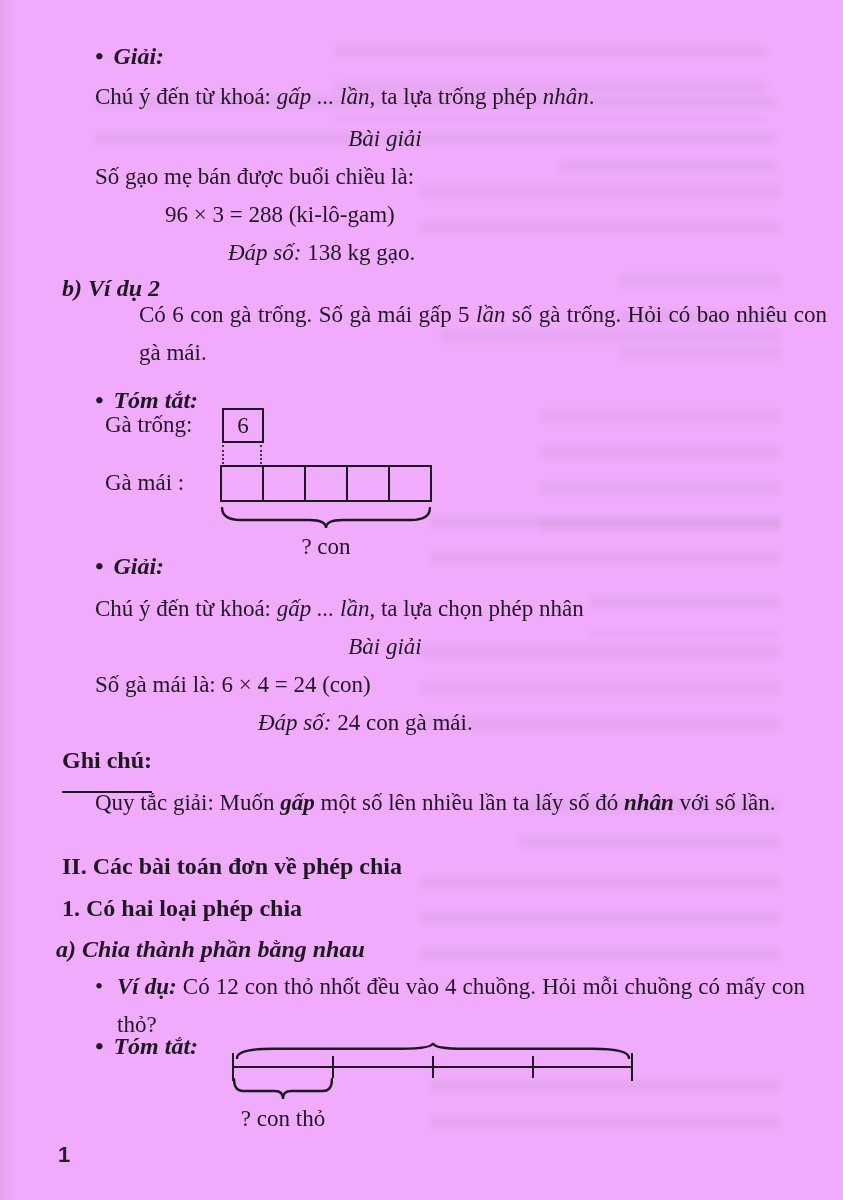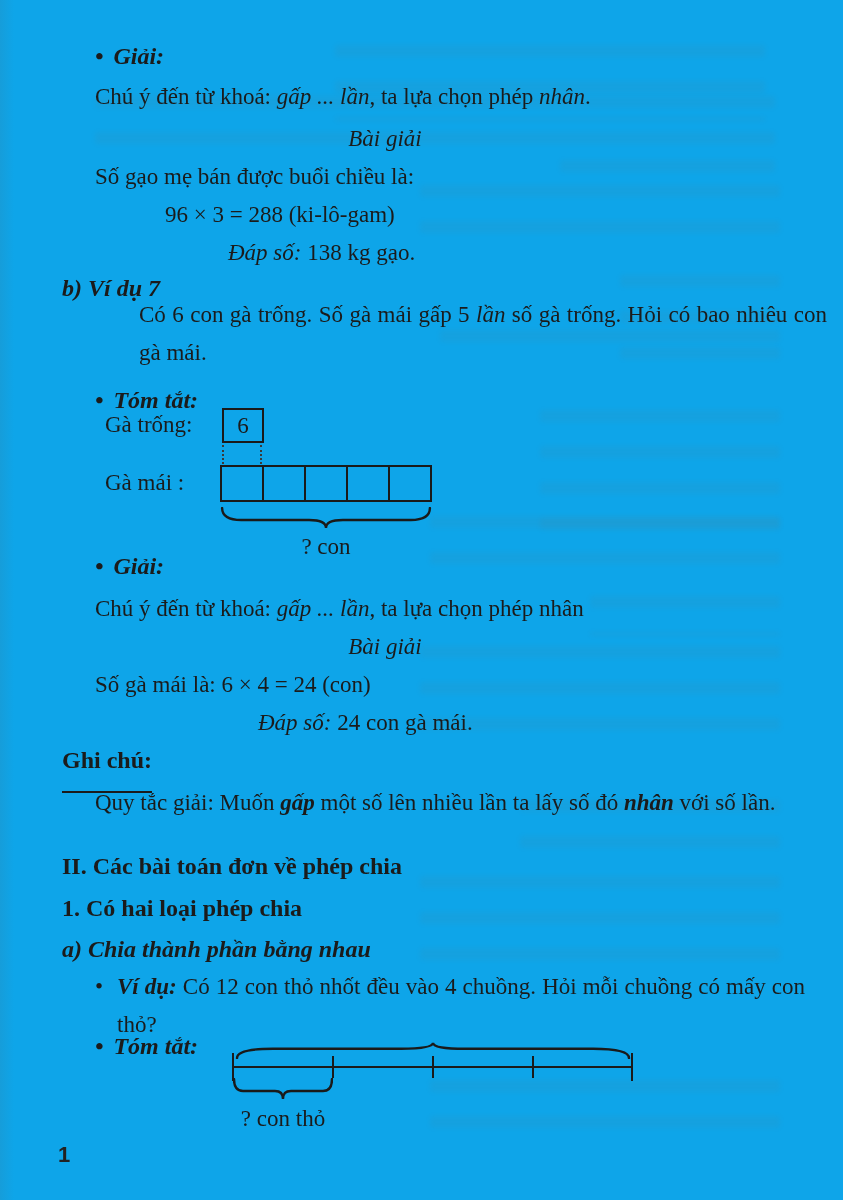--- a/index.html
+++ b/index.html
@@ -1,18 +1,18 @@
 <!DOCTYPE html>
 <html><head>
 <meta charset="utf-8">
 <style>
   html,body{margin:0;padding:0;background:#e8e6e1;}
   .page{
     position:relative;width:843px;height:1200px;margin:0 auto;
-    background:#0ea5e9;overflow:hidden;
+    background:#f0abfc;overflow:hidden;
     font-family:"Liberation Serif","DejaVu Serif",serif;color:#1b1b1b;
   }
   .page::before{
     content:"";position:absolute;left:0;top:0;width:14px;height:100%;
     background:linear-gradient(90deg,rgba(90,88,82,.10),rgba(90,88,82,0));
     pointer-events:none;
   }
   
   .t{position:absolute;font-size:23px;line-height:38px;white-space:nowrap;}
   .para{position:absolute;font-size:23px;line-height:38px;text-align:justify;}
@@ -62,34 +62,34 @@
   <div class="ghost" style="left:420px;top:646px;width:360px;height:88px;"></div>
   <div class="ghost" style="left:520px;top:800px;width:260px;height:58px;"></div>
   <div class="ghost" style="left:420px;top:876px;width:360px;height:100px;"></div>
   <div class="ghost" style="left:430px;top:1080px;width:350px;height:50px;"></div>
 
   <div class="h" style="left:95px;top:38px;font-style:italic;">
     <span class="bullet">•</span><span>Giải:</span>
   </div>
 
   <div class="t" style="left:95px;top:78px;">
-    <span>Chú ý đến từ khoá: </span><span class="it">gấp ... lần</span><span>, ta lựa chọn phép </span><span class="it">nhân</span><span>.</span>
+    <span>Chú ý đến từ khoá: </span><span class="it">gấp ... lần</span><span>, ta lựa trống phép </span><span class="it">nhân</span><span>.</span>
   </div>
 
   <div class="t it ctr" style="left:95px;top:120px;width:580px;">Bài giải</div>
 
   <div class="t" style="left:95px;top:158px;">Số gạo mẹ bán được buổi chiều là:</div>
 
   <div class="t" style="left:165px;top:196px;">96 × 3 = 288 (ki-lô-gam)</div>
 
   <div class="t" style="left:228px;top:234px;">
     <span class="it">Đáp số:</span><span> 138 kg gạo.</span>
   </div>
 
-  <div class="h" style="left:62px;top:270px;font-style:italic;">b) Ví dụ 7</div>
+  <div class="h" style="left:62px;top:270px;font-style:italic;">b) Ví dụ 2</div>
 
   <div class="para" style="left:95px;top:296px;width:688px;margin-left:44px;">
     <span>Có 6 con gà trống. Số gà mái gấp 5 </span><span class="it">lần</span><span> số gà trống. Hỏi có bao nhiêu con gà mái.</span>
   </div>
 
   <div class="h" style="left:95px;top:382px;font-style:italic;">
     <span class="bullet">•</span><span>Tóm tắt:</span>
   </div>
 
   <div class="t" style="left:105px;top:406px;">Gà trống:</div>
@@ -130,21 +130,21 @@
   <div class="h" style="left:62px;top:742px;">
     <span class="underl">Ghi chú:</span>
   </div>
 
   <div class="para" style="left:95px;top:784px;width:690px;">
     <span>Quy tắc giải: Muốn </span><span class="bi">gấp</span><span> một số lên nhiều lần ta lấy số đó </span><span class="bi">nhân</span><span> với số lần.</span>
   </div>
 
   <div class="h" style="left:62px;top:848px;">II. Các bài toán đơn về phép chia</div>
   <div class="h" style="left:62px;top:890px;">1. Có hai loại phép chia</div>
-  <div class="h" style="left:62px;top:931px;font-style:italic;text-align:right;">a) Chia thành phần bằng nhau</div>
+  <div class="h" style="left:56px;top:931px;font-style:italic;text-align:right;">a) Chia thành phần bằng nhau</div>
 
   <div class="para hang" style="left:95px;top:968px;width:688px;">
     <span class="bullet">•</span><span class="bi">Ví dụ:</span><span> Có 12 con thỏ nhốt đều vào 4 chuồng. Hỏi mỗi chuồng có mấy con thỏ?</span>
   </div>
 
 
   <div class="h" style="left:95px;top:1028px;font-style:italic;">
     <span class="bullet">•</span><span>Tóm tắt:</span>
   </div>
 

